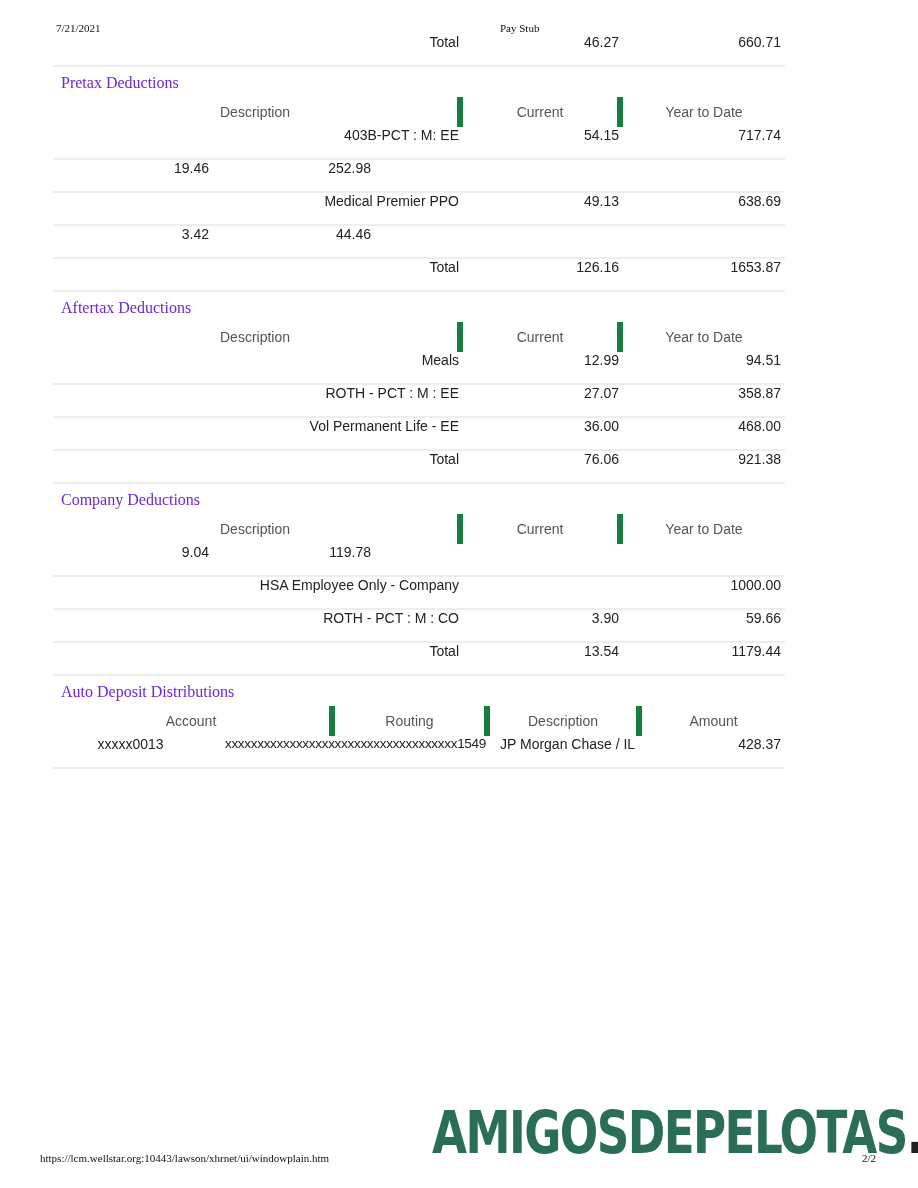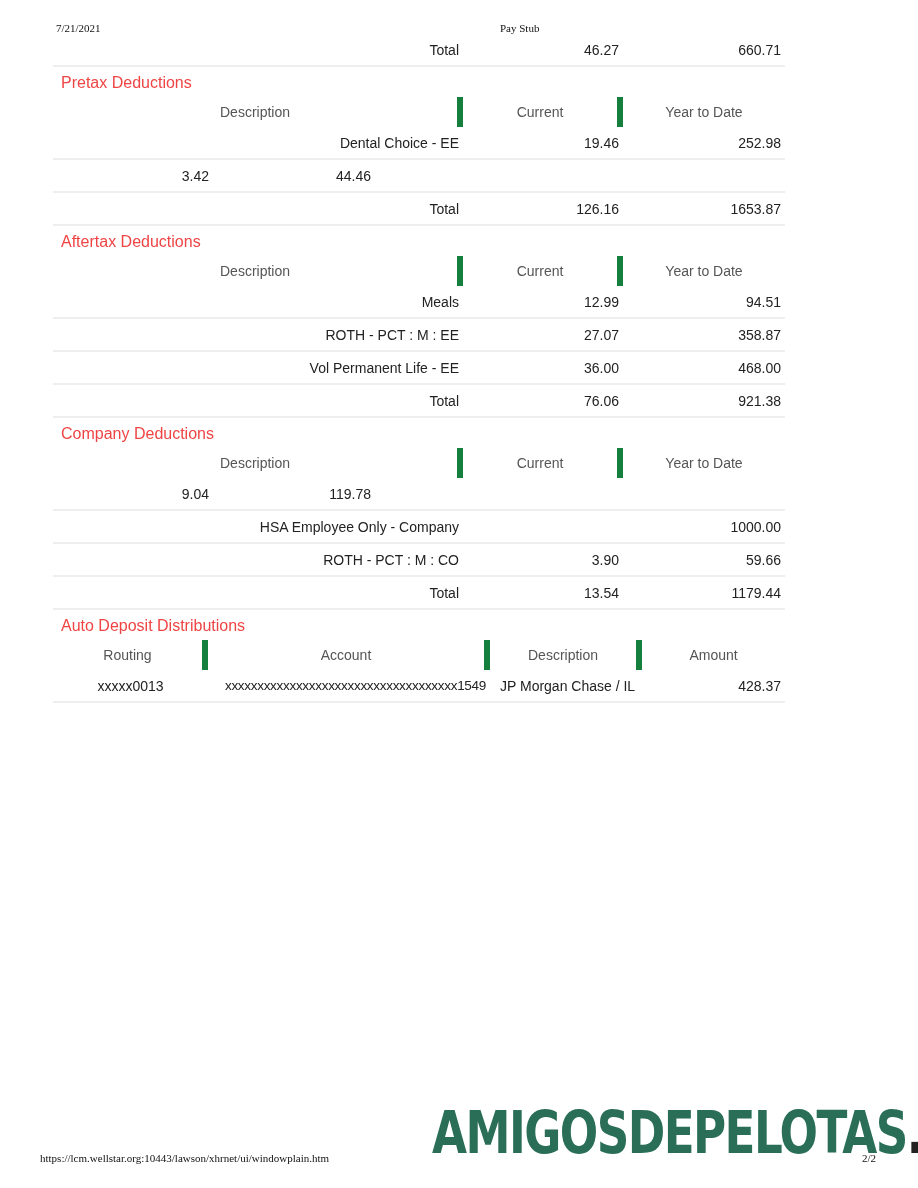--- a/index.html
+++ b/index.html
@@ -5,31 +5,31 @@
     html, body { margin: 0; padding: 0; background: #ffffff; }
     body { width: 918px; height: 1188px; position: relative; overflow: hidden; font-family: "Liberation Sans", sans-serif; color: #222; }
     .print-hdr { position: absolute; top: 22px; font-family: "Liberation Serif", serif; font-size: 11px; color: #111; margin-left: 16px; }
     .print-date { left: 40px; }
     .print-title { left: 484px; }
     .print-url { position: absolute; left: 40px; top: 1152px; font-family: "Liberation Serif", serif; font-size: 11px; color: #111; }
     .print-page { position: absolute; left: 862px; top: 1152px; font-family: "Liberation Serif", serif; font-size: 11px; color: #111; }
 
     .content { position: absolute; left: 53px; top: 34px; width: 732px; }
 
-    .row { display: flex; height: 31px; align-items: center; border-bottom: 2px solid #eeeeee; font-size: 14px; color: #222; }
+    .row { display: flex; height: 31px; align-items: flex-start; border-bottom: 2px solid #eeeeee; font-size: 14px; color: #222; }
     .cell { box-sizing: border-box; padding: 0 4px; white-space: nowrap; }
     .c-desc { width: 410px; text-align: right; }
     .c-cur { width: 160px; text-align: right; }
     .c-ytd { width: 162px; text-align: right; }
 
     .hdr-row { display: flex; height: 30px; align-items: center; font-size: 14px; color: #555; }
     .hdr-row .cell { text-align: center; border-right: 6px solid #15803d; height: 30px; line-height: 30px; }
     .hdr-row .cell:last-child { border-right: none; }
 
-    .section-title { font-size: 16px; color: #ef4444; padding-left: 8px; height: 28px; line-height: 28px; margin-top: 2px; }
+    .section-title { font-size: 16px; color: #6d28d9; padding-left: 8px; height: 28px; line-height: 28px; margin-top: 2px; font-family: Liberation Serif, serif; }
 
     .d-route { width: 155px; }
     .d-acct { width: 282px; }
     .d-desc { width: 152px; }
     .d-amt { width: 143px; }
     .dep-row .cell { text-align: center; }
     .dep-row .d-amt { text-align: right; }
     .dep-row .d-acct { text-align: right; font-size: 13.5px; letter-spacing: -0.3px; }
     .dep-row .d-desc { text-align: left; padding-left: 10px; }
 
@@ -51,23 +51,32 @@
     <div class="cell c-ytd">660.71</div>
   </div>
 
   <div class="section-title">Pretax Deductions</div>
   <div class="hdr-row">
     <div class="cell c-desc" style="text-align:center;">Description</div>
     <div class="cell c-cur" style="text-align:center;">Current</div>
     <div class="cell c-ytd" style="text-align:center;">Year to Date</div>
   </div>
   <div class="row">
-    <div class="cell c-desc">Dental Choice - EE</div>
+    <div class="cell c-desc">403B-PCT : M: EE</div>
+    <div class="cell c-cur">54.15</div>
+    <div class="cell c-ytd">717.74</div>
+  </div>
+  <div class="row">
     <div class="cell c-cur">19.46</div>
     <div class="cell c-ytd">252.98</div>
+  </div>
+  <div class="row">
+    <div class="cell c-desc">Medical Premier PPO</div>
+    <div class="cell c-cur">49.13</div>
+    <div class="cell c-ytd">638.69</div>
   </div>
   <div class="row">
     <div class="cell c-cur">3.42</div>
     <div class="cell c-ytd">44.46</div>
   </div>
   <div class="row">
     <div class="cell c-desc">Total</div>
     <div class="cell c-cur">126.16</div>
     <div class="cell c-ytd">1653.87</div>
   </div>
@@ -120,22 +129,22 @@
     <div class="cell c-ytd">59.66</div>
   </div>
   <div class="row">
     <div class="cell c-desc">Total</div>
     <div class="cell c-cur">13.54</div>
     <div class="cell c-ytd">1179.44</div>
   </div>
 
   <div class="section-title">Auto Deposit Distributions</div>
   <div class="hdr-row">
+    <div class="cell d-acct">Account</div>
     <div class="cell d-route">Routing</div>
-    <div class="cell d-acct">Account</div>
     <div class="cell d-desc">Description</div>
     <div class="cell d-amt">Amount</div>
   </div>
   <div class="row dep-row">
     <div class="cell d-route">xxxxx0013</div>
     <div class="cell d-acct">xxxxxxxxxxxxxxxxxxxxxxxxxxxxxxxxxxxx1549</div>
     <div class="cell d-desc">JP Morgan Chase / IL</div>
     <div class="cell d-amt">428.37</div>
   </div>
 

